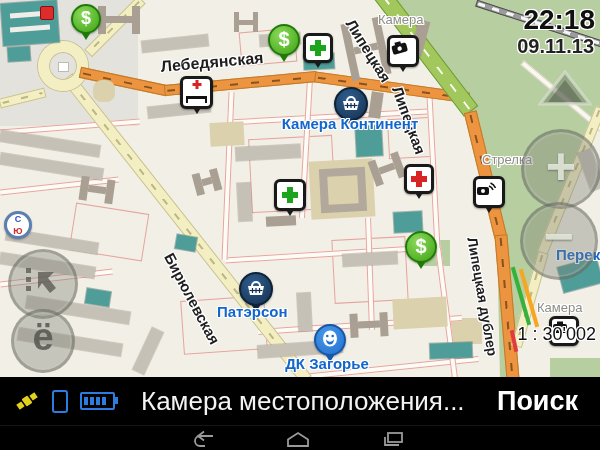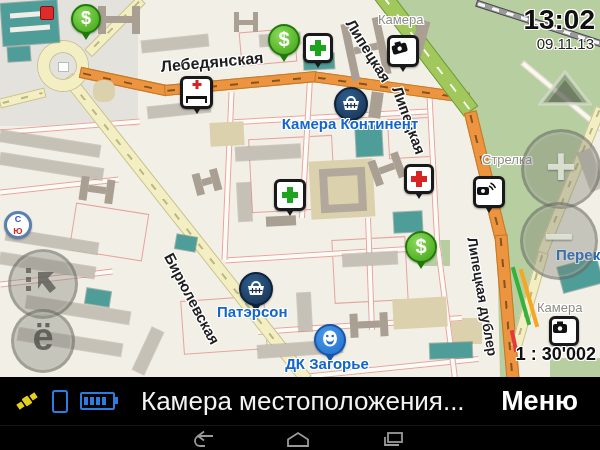--- a/index.html
+++ b/index.html
@@ -38,22 +38,22 @@
   .plusg.red{background:linear-gradient(#d82424,#d82424) center/16px 6px no-repeat,linear-gradient(#d82424,#d82424) center/6px 16px no-repeat}
   .pin{position:absolute;border-radius:50%;color:#fff;font-weight:bold;text-align:center;box-shadow:0 1px 2px rgba(0,0,0,.35)}
   .pin.dollar{background:radial-gradient(circle at 38% 32%,#8cd95c,#3da312);border:2px solid #1f7a0a}
   .pin.navy{background:radial-gradient(circle at 40% 32%,#2e5d8f,#16314f);border:2px solid #0e2238}
   .pin.bluem{background:radial-gradient(circle at 40% 32%,#4a9ae8,#1f6fd0);border:2px solid #1556a8}
   .tail{position:absolute;left:50%;bottom:-8px;margin-left:-5px;width:0;height:0;border-left:5px solid transparent;border-right:5px solid transparent;border-top:8px solid #1f7a0a}
   .tail.n{border-top-color:#0e2238}.tail.m{border-top-color:#1556a8}.tail.k{border-top-color:#191919}
   .cbtn{position:absolute;border-radius:50%;background:rgba(125,128,118,.38);border:3px solid rgba(90,92,84,.35);box-shadow:inset 0 0 0 2px rgba(200,205,195,.25)}
   .zg{display:block;color:rgba(228,233,220,.9);font-size:52px;font-weight:bold;text-align:center;text-shadow:0 1px 2px rgba(60,60,55,.5)}
   .time{position:absolute;right:5px;top:4px;font-size:28px;font-weight:bold;color:#101010}
-  .date{position:absolute;right:6px;top:35px;font-size:15px;font-weight:normal;color:#222}
-  .scale{position:absolute;right:4px;top:344px;font-size:18px;font-weight:bold;color:#101010}
+  .date{position:absolute;right:6px;top:35px;font-size:20px;font-weight:bold;color:#222}
+  .scale{position:absolute;right:4px;top:324px;font-size:18px;font-weight:normal;color:#101010}
   .statusbar{position:absolute;left:0;top:377px;width:600px;height:48px;background:#000;display:flex;align-items:center;padding:0 14px;box-sizing:border-box;gap:12px}
   .sbmsg{flex:1;margin-left:14px;color:#f3f3f3;font-size:26px;white-space:nowrap;overflow:hidden}
   .sbmenu{color:#fff;font-size:27px;font-weight:bold;margin-right:8px}
   .navbar{position:absolute;left:0;top:425px;width:600px;height:25px;background:#000;border-top:1px solid #161616}
   .nbtn{position:absolute;top:1px;width:40px;height:23px;display:flex;align-items:center;justify-content:center}
 </style>
 </head>
 <body>
 
 <div class="screen">
@@ -281,21 +281,21 @@
           <circle cx="11.7" cy="6" r="1.3" fill="#1f6fd0"></circle>
           <path d="M5 9.5 q4 4.5 8 0 q-0.5 5 -4 5 q-3.5 0 -4 -5 z" fill="#1f6fd0"></path>
         </svg>
       <span class="tail m"></span>
     </div>
 
     <div class="plbl halo" style="left:275px;top:115px;width:150px">Камера Континент</div>
     <div class="plbl halo" style="left:217px;top:303px;width:70px">Патэрсон</div>
     <div class="plbl halo" style="left:267px;top:355px;width:120px">ДК Загорье</div>
 
-    <div class="time halo">13:02</div>
+    <div class="time halo">22:18</div>
     <div class="date halo">09.11.13</div>
     <div class="scale halo">1 : 30'002</div>
 
     <div class="a" style="left:538px;top:70px;width:54px;height:36px">
       <svg width="54" height="36">
           <polygon points="27,2 52,34 2,34" fill="rgba(105,115,95,.45)" stroke="rgba(215,222,205,.75)" stroke-width="3"></polygon>
           <polygon points="27,10 44,32 10,32" fill="rgba(75,85,70,.5)"></polygon>
         </svg>
     </div>
     <div class="cbtn" style="left:521px;top:129px;width:74px;height:74px">
@@ -334,21 +334,21 @@
       </svg>
     <div style="width:12px;height:19px;border:2px solid #2b7de2;border-radius:3px"></div>
     <div style="position:relative;width:27px;height:14px;border:2px solid #2b7de2;border-radius:2px;display:flex;align-items:center;gap:2px;padding:0 2px;box-sizing:content-box">
       <span style="width:4px;height:8px;background:#2b7de2"></span>
         <span style="width:4px;height:8px;background:#2b7de2"></span>
         <span style="width:4px;height:8px;background:#2b7de2"></span>
         <span style="width:4px;height:8px;background:#2b7de2"></span>
       <span style="position:absolute;right:-5px;top:3px;width:3px;height:7px;background:#2b7de2"></span>
     </div>
     <div class="sbmsg">Камера местоположения...</div>
-    <div class="sbmenu">Меню</div>
+    <div class="sbmenu">Поиск</div>
   </div>
 
   <div class="navbar">
     <div class="nbtn" style="left:183px">
       <svg width="26" height="18" fill="none" stroke="#9a9a9a" stroke-width="1.8">
           <path d="M23 6 H10 a5 5 0 0 0 0 10 h5"></path>
           <path d="M14 1.5 L8 6 L14 10.5"></path>
         </svg>
     </div>
     <div class="nbtn" style="left:278px">

